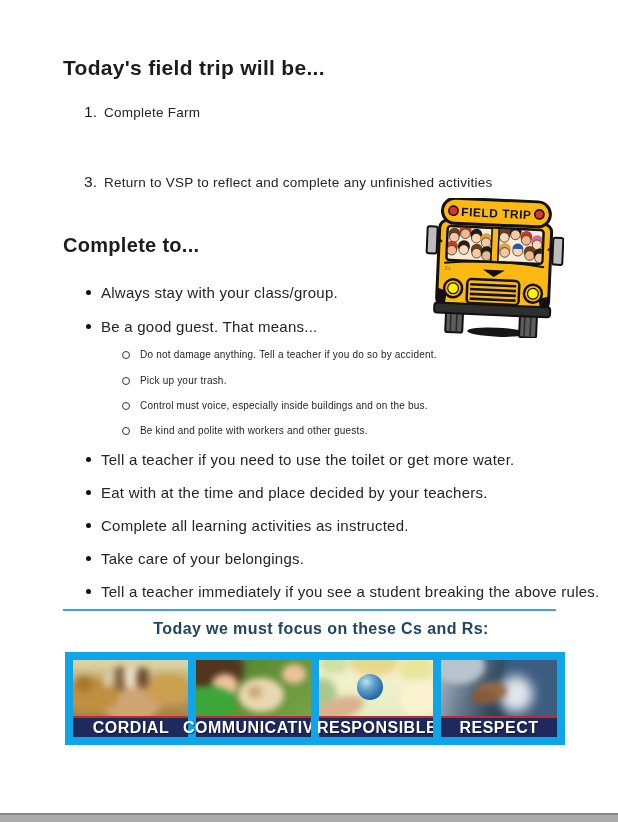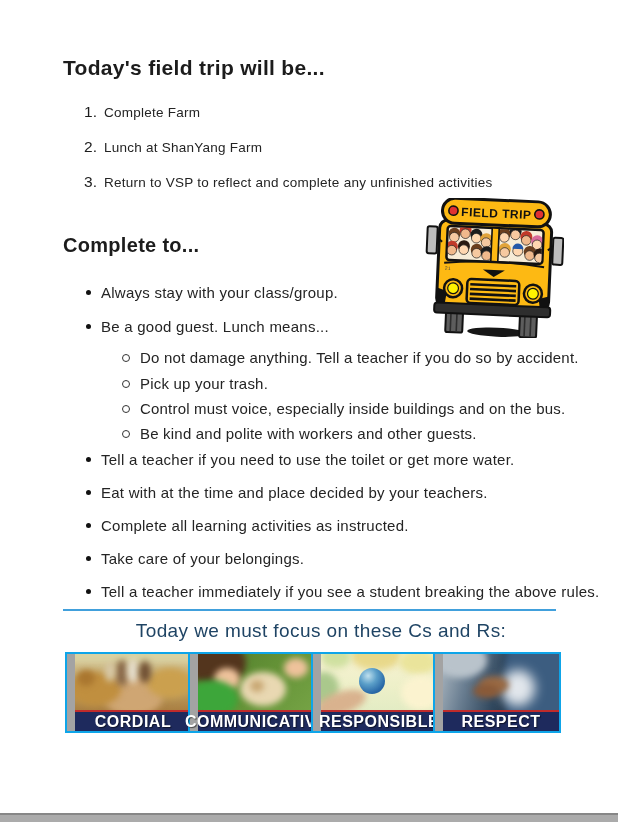--- a/index.html
+++ b/index.html
@@ -12,29 +12,29 @@
     letter-spacing:.3px;color:#1c1c1c;margin:0;
   }
   .remember{
     position:absolute;left:63px;top:234px;font-size:20px;font-weight:bold;
     letter-spacing:.3px;color:#1c1c1c;margin:0;
   }
   .oline{position:absolute;left:84px;font-size:13.5px;letter-spacing:.25px;white-space:nowrap;}
   .oline .num{display:inline-block;width:20px;font-size:15.5px;color:#1c1c1c;}
   .bline{position:absolute;left:86px;font-size:15px;letter-spacing:.25px;white-space:nowrap;display:flex;align-items:center;}
   .bline .dot{width:5px;height:5px;border-radius:50%;background:#111;margin-right:10px;flex:0 0 auto;}
-  .sline{position:absolute;left:122px;font-size:15px;letter-spacing:.2px;white-space:nowrap;display:flex;align-items:center;}
+  .sline{position:absolute;left:122px;font-size:10px;letter-spacing:.2px;white-space:nowrap;display:flex;align-items:center;}
   .sline .circ{width:6px;height:6px;border-radius:50%;border:1.4px solid #333;background:transparent;margin-right:10px;flex:0 0 auto;}
   .divider{position:absolute;left:63px;top:609px;width:493px;height:2px;background:#41a0dc;}
   .focus{
     position:absolute;left:0;right:0;top:620px;text-align:center;
-    font-size:19px;color:#1f4464;letter-spacing:.4px;margin:0;font-weight:normal;padding-left:24px;
+    font-size:16px;color:#1f4464;letter-spacing:.4px;margin:0;font-weight:bold;padding-left:24px;
   }
   .card{
-    position:absolute;top:652px;width:116px;height:77px;border:2px solid #0ea5e9;background:#a3a3a3;padding-left:8px;
+    position:absolute;top:652px;width:116px;height:77px;border:8px solid #0ea5e9;background:#ec4899;
   }
   .photo{position:relative;width:116px;height:56px;overflow:hidden;}
   .photo span{position:absolute;border-radius:50%;filter:blur(3px);}
   .redstrip{height:2px;background:#c02b2b;}
   .labelbar{height:19px;display:flex;align-items:center;justify-content:center;background:#1e2a5d;}
   .labelbar span{
     color:#fff;font-weight:bold;letter-spacing:.5px;white-space:nowrap;
     text-shadow:1px 1px 1px rgba(0,0,0,.55);
   }
   .card:nth-of-type(1) .labelbar span{font-size:15px;}
@@ -50,23 +50,20 @@
 </head>
 <body>
 
 <div class="page">
 
   <h1 class="title">Today's field trip will be...</h1>
 
   <div class="oline" style="top:103px">
     <span class="num">1.</span><span>Complete Farm</span>
   </div>
-  <div class="oline" style="top:138px">
-    <span class="num">2.</span><span>Lunch at ShanYang Farm</span>
-  </div>
   <div class="oline" style="top:173px">
     <span class="num">3.</span><span>Return to VSP to reflect and complete any unfinished activities</span>
   </div>
 
   <h2 class="remember">Complete to...</h2>
 
   <svg class="bus" viewBox="0 0 140 140">
     <g transform="rotate(2.5 70 70)">
       <ellipse cx="76" cy="134" rx="30" ry="4.5" fill="#161616"></ellipse>
 
@@ -195,21 +192,21 @@
       <rect x="12" y="107" width="116" height="10" rx="3" fill="#2e2e2e" stroke="#111" stroke-width="2"></rect>
     </g>
   </svg>
 
   <div class="bline" style="top:284px">
       <span class="dot"></span>
       <span>Always stay with your class/group.</span>
     </div>
   <div class="bline" style="top:318px">
       <span class="dot"></span>
-      <span>Be a good guest. Lunch means...</span>
+      <span>Be a good guest. That means...</span>
     </div>
 
   <div class="sline" style="top:349px">
       <span class="circ"></span>
       <span>Do not damage anything. Tell a teacher if you do so by accident.</span>
     </div>
   <div class="sline" style="top:375px">
       <span class="circ"></span>
       <span>Pick up your trash.</span>
     </div>

